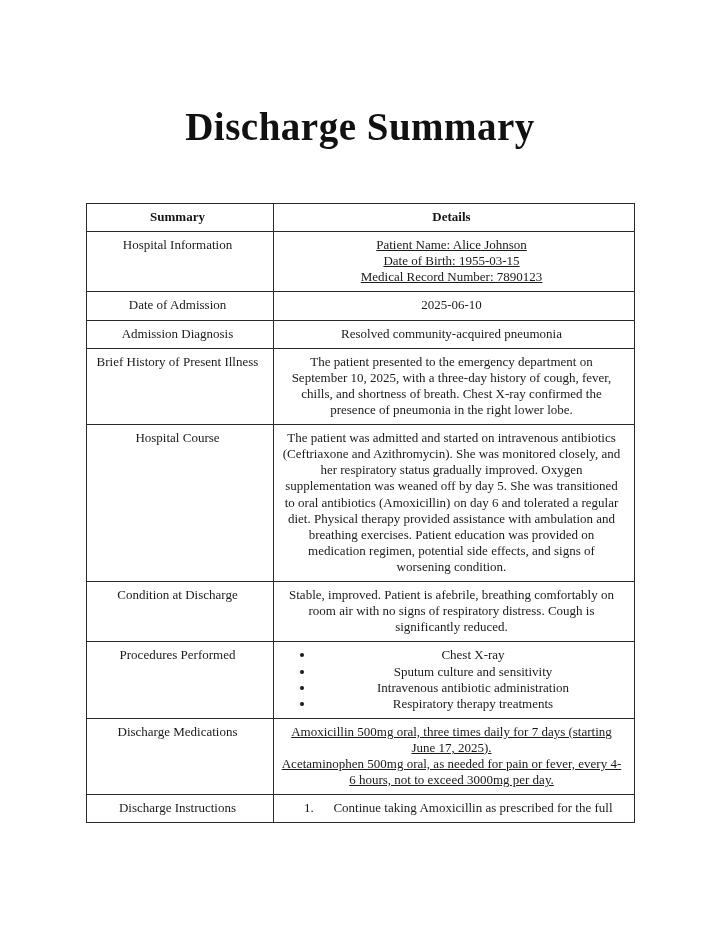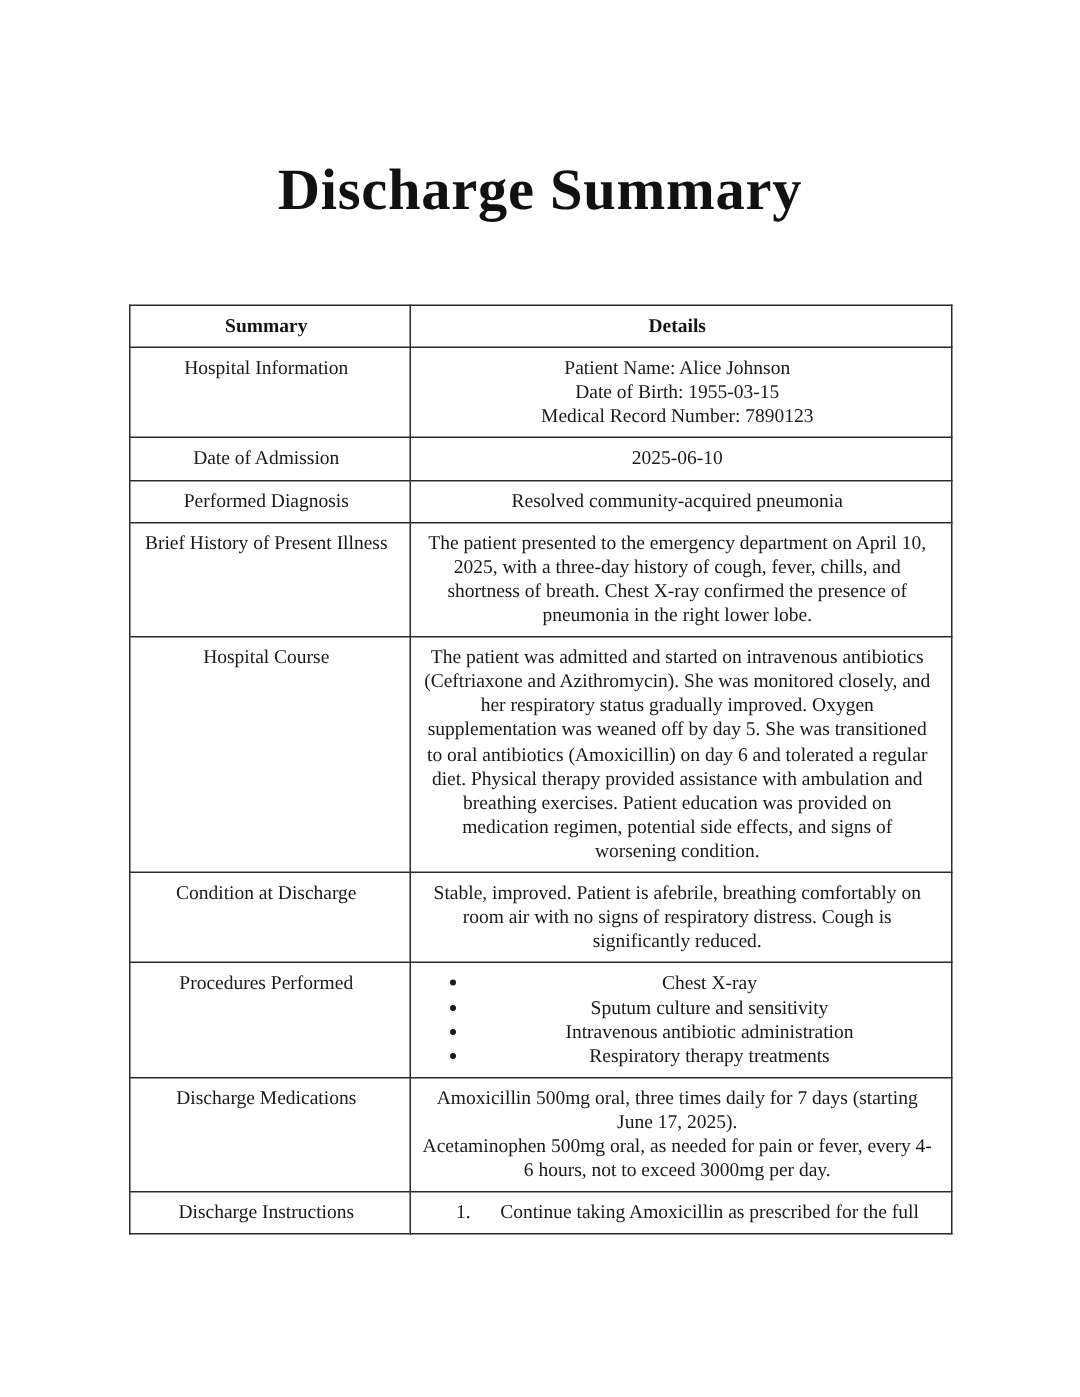--- a/index.html
+++ b/index.html
@@ -41,21 +41,21 @@
     font-size: 13px;
     line-height: 1.24;
     vertical-align: top;
     text-align: center;
     word-wrap: break-word;
   }
   table.summary-table th {
     font-weight: bold;
     color: #151515;
   }
-  .detail-line { margin: 0; }
+  .detail-line { margin: 0; text-decoration: underline; }
   td ul.bullet-list {
     margin: 0;
     padding-left: 34px;
     list-style-type: disc;
   }
   td ul.bullet-list li {
     padding-left: 9px;
   }
   td ol.numbered-list {
     margin: 0;
@@ -89,26 +89,26 @@
             <div class="detail-line">Patient Name: Alice Johnson</div>
             <div class="detail-line">Date of Birth: 1955-03-15</div>
             <div class="detail-line">Medical Record Number: 7890123</div>
           </td>
         </tr>
         <tr>
           <td>Date of Admission</td>
           <td>2025-06-10</td>
         </tr>
         <tr>
-          <td>Performed Diagnosis</td>
+          <td>Admission Diagnosis</td>
           <td>Resolved community-acquired pneumonia</td>
         </tr>
         <tr>
           <td>Brief History of Present Illness</td>
-          <td>The patient presented to the emergency department on April 10, 2025, with a three-day history of cough, fever, chills, and shortness of breath. Chest X-ray confirmed the presence of pneumonia in the right lower lobe.</td>
+          <td>The patient presented to the emergency department on September 10, 2025, with a three-day history of cough, fever, chills, and shortness of breath. Chest X-ray confirmed the presence of pneumonia in the right lower lobe.</td>
         </tr>
         <tr>
           <td>Hospital Course</td>
           <td>The patient was admitted and started on intravenous antibiotics (Ceftriaxone and Azithromycin). She was monitored closely, and her respiratory status gradually improved. Oxygen supplementation was weaned off by day 5. She was transitioned to oral antibiotics (Amoxicillin) on day 6 and tolerated a regular diet. Physical therapy provided assistance with ambulation and breathing exercises. Patient education was provided on medication regimen, potential side effects, and signs of worsening condition.</td>
         </tr>
         <tr>
           <td>Condition at Discharge</td>
           <td>Stable, improved. Patient is afebrile, breathing comfortably on room air with no signs of respiratory distress. Cough is significantly reduced.</td>
         </tr>
         <tr>

